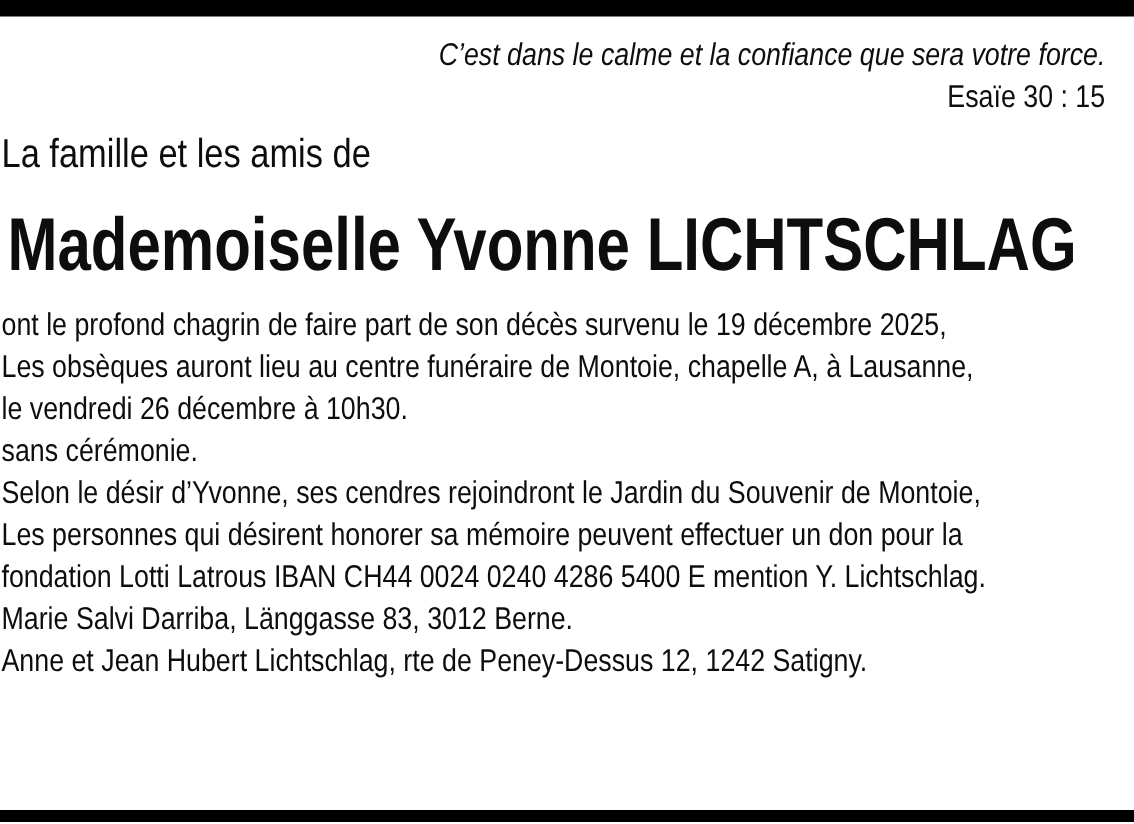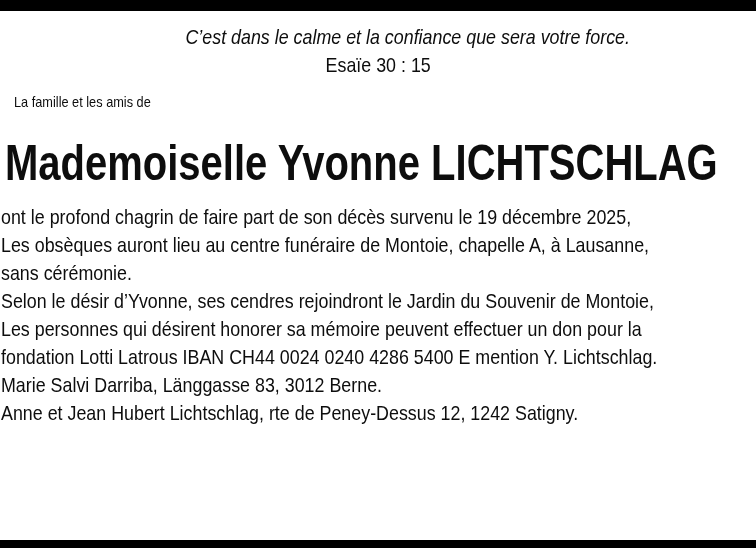--- a/index.html
+++ b/index.html
@@ -39,29 +39,29 @@
   }
   .cond-right{
     display:inline-block;
     white-space:nowrap;
     transform:scaleX(0.85);
     transform-origin:100% 50%;
   }
   .epigraph{
     margin-top:12px;
     padding-right:19px;
-    text-align:center;
+    text-align:right;
     font-size:21px;
     line-height:28px;
   }
   .epigraph .quote{ font-style:italic; }
   .intro{
     margin-top:9px;
-    padding-left:14px;
-    font-size:15px;
+    padding-left:1px;
+    font-size:27px;
     line-height:28px;
   }
   .name{
     margin-top:20px;
     padding-left:5px;
     font-size:50px;
     line-height:54px;
     font-weight:bold;
   }
   .name .cond{ transform:scaleX(0.80); }
@@ -93,20 +93,21 @@
     <span class="cond">La famille et les amis de</span>
   </div>
 
   <h1 class="name">
     <span class="cond">Mademoiselle Yvonne LICHTSCHLAG</span>
   </h1>
 
   <div class="body-text">
     <div class="line"><span class="cond">ont le profond chagrin de faire part de son décès survenu le 19 décembre 2025,</span></div>
     <div class="line"><span class="cond">Les obsèques auront lieu au centre funéraire de Montoie, chapelle A, à Lausanne,</span></div>
+    <div class="line"><span class="cond">le vendredi 26 décembre à 10h30.</span></div>
     <div class="line"><span class="cond">sans cérémonie.</span></div>
     <div class="line"><span class="cond">Selon le désir d’Yvonne, ses cendres rejoindront le Jardin du Souvenir de Montoie,</span></div>
     <div class="line"><span class="cond">Les personnes qui désirent honorer sa mémoire peuvent effectuer un don pour la</span></div>
     <div class="line"><span class="cond">fondation Lotti Latrous IBAN CH44 0024 0240 4286 5400 E mention Y. Lichtschlag.</span></div>
     <div class="line"><span class="cond">Marie Salvi Darriba, Länggasse 83, 3012 Berne.</span></div>
     <div class="line"><span class="cond">Anne et Jean Hubert Lichtschlag, rte de Peney-Dessus 12, 1242 Satigny.</span></div>
   </div>
 
   <div class="rule rule-bottom"></div>
 

